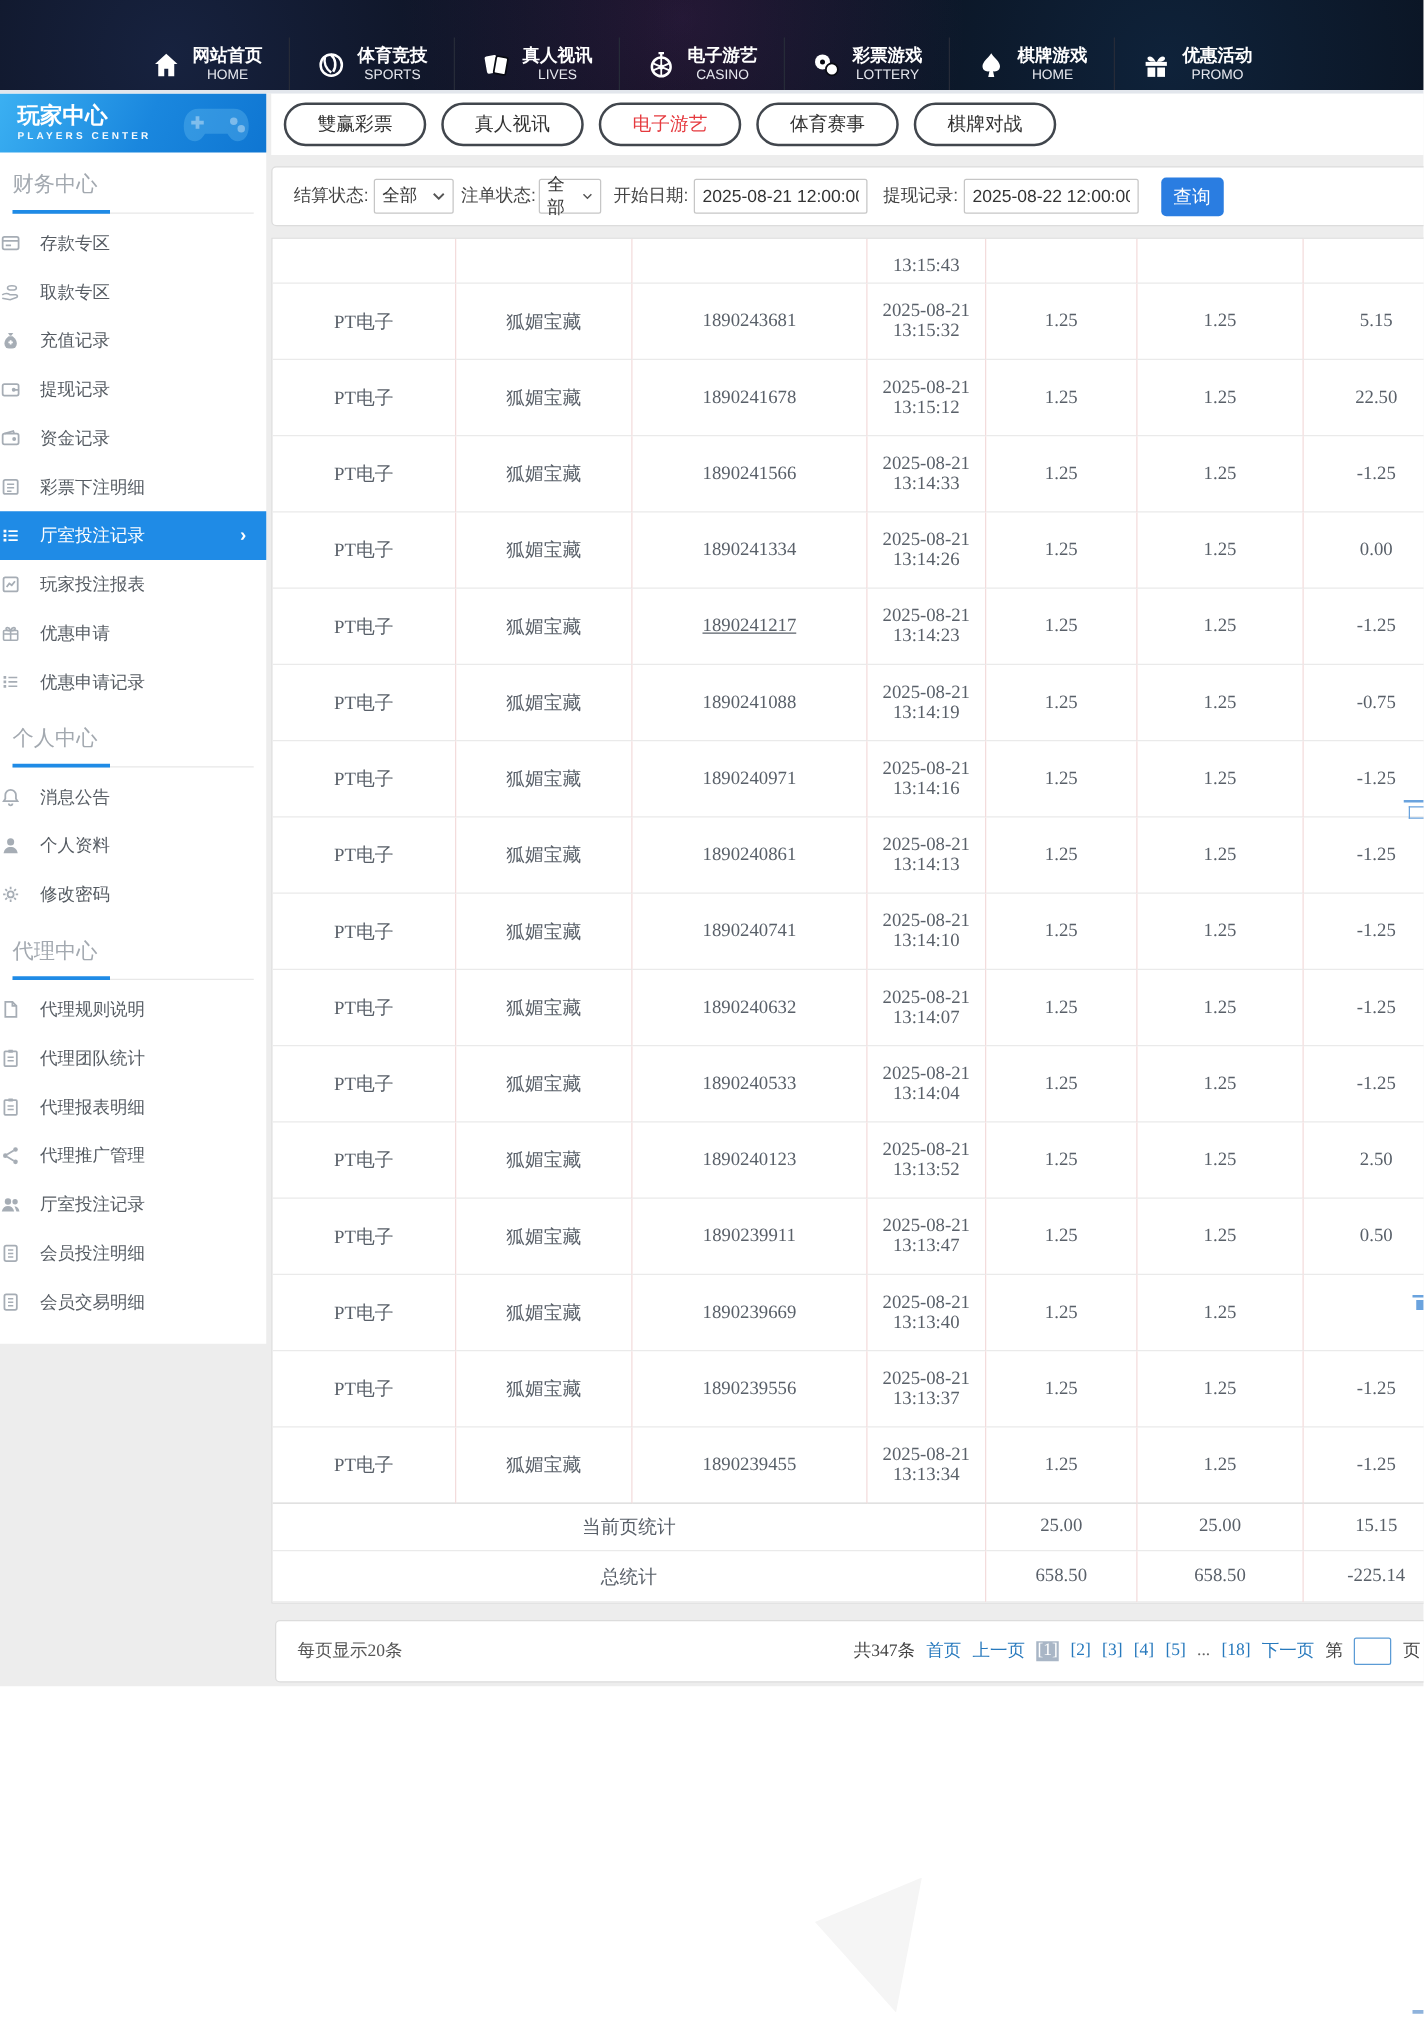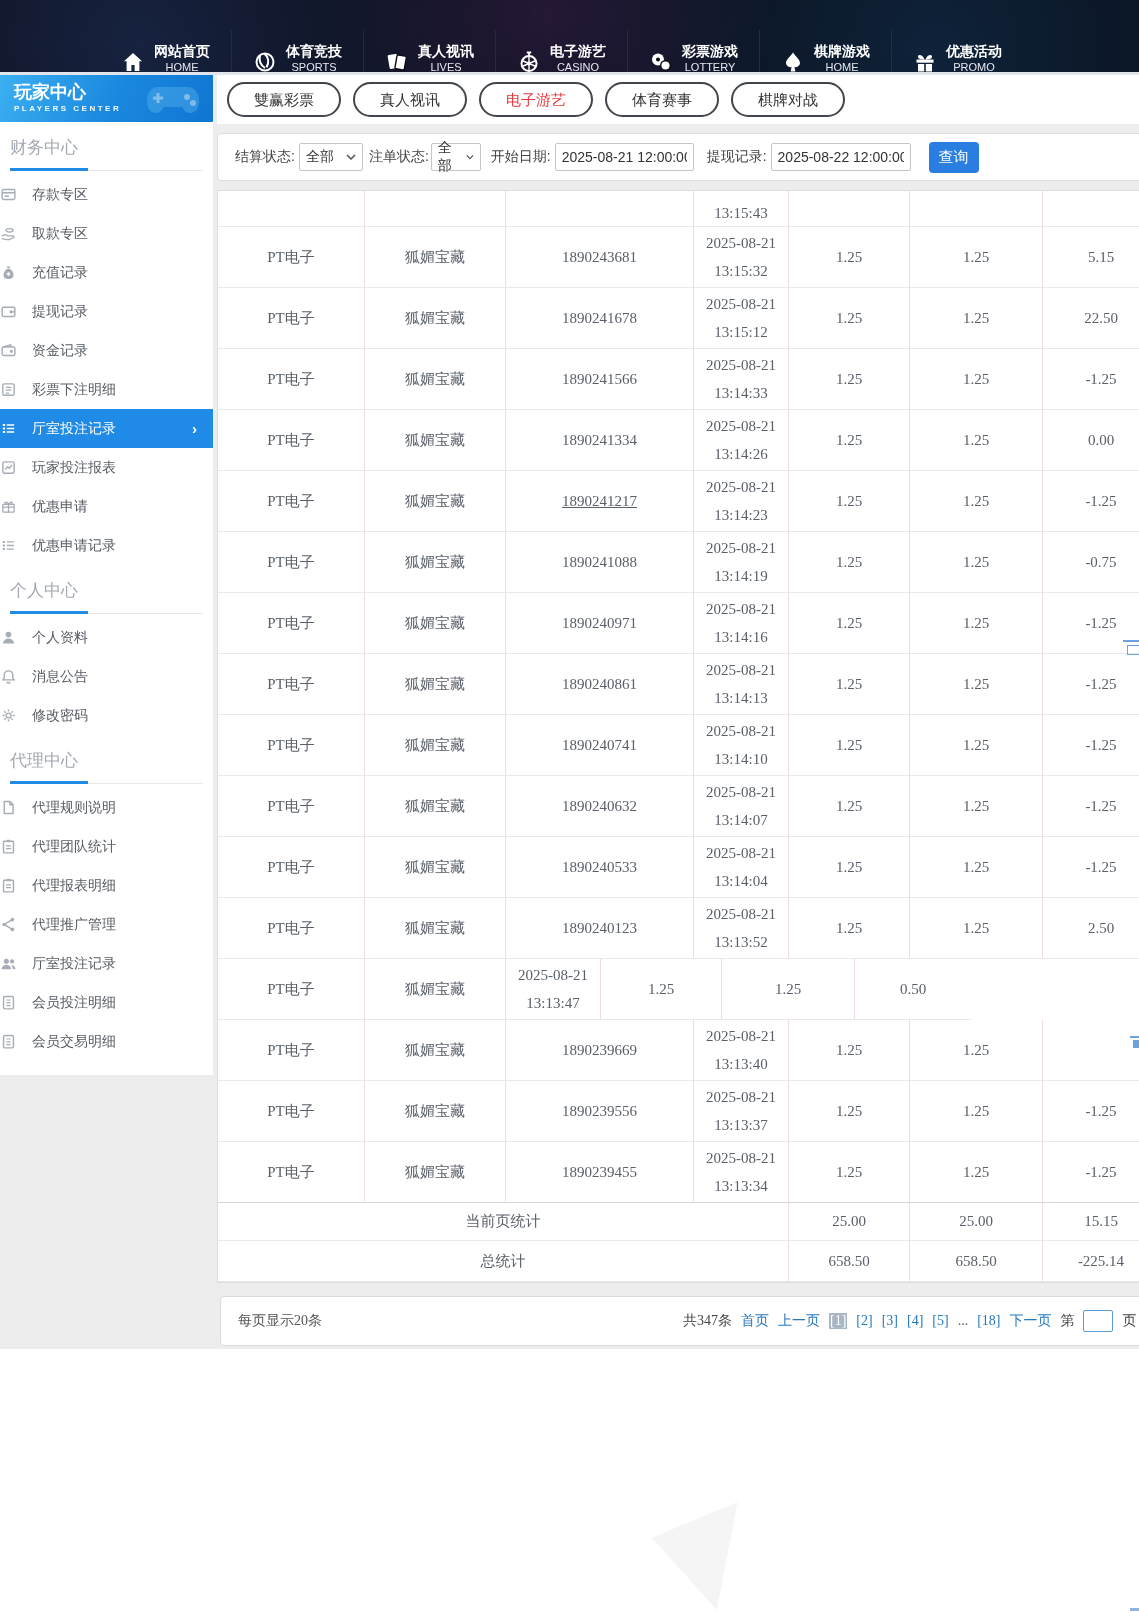--- a/index.html
+++ b/index.html
@@ -5,21 +5,21 @@
   html,body{margin:0;padding:0;background:#fff;}
   #app{position:relative;width:1139px;height:1618px;overflow:hidden;background:#fff;
        font-family:"Liberation Sans",sans-serif;}
   
   .topnav{position:absolute;left:0;top:0;width:1139px;height:72px;background:#080a12;overflow:hidden;}
   .topnav .glow{position:absolute;inset:0;
     background:radial-gradient(circle at 12% 60%, rgba(45,70,130,.40), transparent 42%),
                radial-gradient(circle at 48% 20%, rgba(120,60,150,.25), transparent 38%),
                radial-gradient(circle at 82% 70%, rgba(30,90,150,.30), transparent 45%);}
   .nav-items{position:absolute;left:100px;top:0;height:72px;display:flex;align-items:center;}
-  .nav-item{display:flex;align-items:flex-end;height:44px;padding:0 21px;cursor:pointer;position:relative;margin-top:31px;}
+  .nav-item{display:flex;align-items:center;height:44px;padding:0 21px;cursor:pointer;position:relative;margin-top:31px;}
   .nav-item + .nav-item{border-left:1px solid #262b38;}
   .nav-ico{width:24px;height:24px;color:#fff;margin-right:9px;flex:0 0 auto;}
   .nav-ico svg{width:24px;height:24px;display:block;}
   .nav-txt{text-align:center;color:#fff;}
   .nav-cn{font-size:14px;font-weight:bold;line-height:17px;}
   .nav-en{font-size:11px;color:#e6e8ef;line-height:14px;}
   .nav-gap{position:absolute;left:0;top:72px;width:1139px;height:3px;background:#e2e6ec;}
   
   .page-bg{position:absolute;left:0;top:75px;width:1139px;height:1274px;background:#ededed;}
   
@@ -60,21 +60,21 @@
   .f-btn{margin-left:18px;width:50px;height:31px;background:#2a7de1;color:#fff;border:none;border-radius:4px;
          font-size:15px;cursor:pointer;font-family:"Liberation Sans",sans-serif;}
   
   .table-panel{position:absolute;left:217px;top:190px;width:945px;height:1093px;background:#fff;
                border:1px solid #dcdcdc;box-sizing:border-box;overflow:hidden;}
   .t-row{display:flex;}
   .t-cell{border-right:1px solid #f3dcdc;border-bottom:1px solid #eaeaea;display:flex;align-items:center;
           justify-content:center;color:#596069;font-family:"Liberation Serif",serif;font-size:15px;
           text-align:center;box-sizing:border-box;}
   .t-row .t-cell:last-child{border-right:none;}
-  .t-datewrap{line-height:28px;white-space:pre-line;}
+  .t-datewrap{line-height:16px;white-space:pre-line;}
   .t-row.pre-sum .t-cell{border-bottom-color:#d7d7d7;}
   .t-sum-label{justify-content:center;}
   
   .pager-panel{position:absolute;left:220px;top:1296px;width:942px;height:50px;background:#fff;
                border:1px solid #dcdcdc;border-radius:4px;box-sizing:border-box;}
   .pg-size{position:absolute;left:17px;top:0;height:48px;display:flex;align-items:center;
            font-family:"Liberation Serif",serif;font-size:14px;color:#555;}
   .pg-right{position:absolute;left:462px;top:0;height:48px;display:flex;align-items:center;gap:9px;
             font-family:"Liberation Serif",serif;font-size:14px;white-space:nowrap;}
   .pg-total{color:#444;}
@@ -302,35 +302,35 @@
               </svg>
             </span>
             <span>优惠申请记录</span>
           </li>
         </ul>
         <div class="sb-section-title">个人中心</div>
         <div class="sb-underline"></div>
         <ul class="sb-list">
           <li class="sb-item">
             <span class="sb-ico">
+              <svg viewBox="0 0 24 24" fill="none" stroke="currentColor" stroke-width="2">
+                <path d="M12 4a6 6 0 0 1 6 6v4l1.8 2.8H4.2L6 14v-4a6 6 0 0 1 6-6z"></path>
+                <path d="M10 19.5a2 2 0 0 0 4 0"></path>
+              </svg>
+            </span>
+            <span>消息公告</span>
+          </li>
+          <li class="sb-item">
+            <span class="sb-ico">
               <svg viewBox="0 0 24 24" fill="currentColor">
                 <circle cx="12" cy="7.8" r="4"></circle>
                 <path d="M4 20.5c1-5 4-7 8-7s7 2 8 7z"></path>
               </svg>
             </span>
             <span>个人资料</span>
-          </li>
-          <li class="sb-item">
-            <span class="sb-ico">
-              <svg viewBox="0 0 24 24" fill="none" stroke="currentColor" stroke-width="2">
-                <path d="M12 4a6 6 0 0 1 6 6v4l1.8 2.8H4.2L6 14v-4a6 6 0 0 1 6-6z"></path>
-                <path d="M10 19.5a2 2 0 0 0 4 0"></path>
-              </svg>
-            </span>
-            <span>消息公告</span>
           </li>
           <li class="sb-item">
             <span class="sb-ico">
               <svg viewBox="0 0 24 24" fill="none" stroke="currentColor" stroke-width="2">
                 <circle cx="12" cy="12" r="3.4"></circle>
                 <path d="M12 3.5v2.8M12 17.7v2.8M3.5 12h2.8M17.7 12h2.8M6 6l2 2M16 16l2 2M18 6l-2 2M8 16l-2 2"></path>
               </svg>
             </span>
             <span>修改密码</span>
           </li>
@@ -591,20 +591,21 @@
           <div class="t-datewrap">2025-08-21
 13:13:52</div>
         </div>
         <div class="t-cell" style="width: 121px; flex: 0 0 121px;">1.25</div>
         <div class="t-cell" style="width: 133px; flex: 0 0 133px;">1.25</div>
         <div class="t-cell" style="width: 116px; flex: 0 0 116px;">2.50</div>
       </div>
       <div class="t-row" style="height: 61px;">
         <div class="t-cell" style="width: 147px; flex: 0 0 147px;">PT电子</div>
         <div class="t-cell" style="width: 141px; flex: 0 0 141px;">狐媚宝藏</div>
+        <div class="t-cell" style="width: 188px; flex: 0 0 188px;">1890239911</div>
         <div class="t-cell" style="width: 95px; flex: 0 0 95px;">
           <div class="t-datewrap">2025-08-21
 13:13:47</div>
         </div>
         <div class="t-cell" style="width: 121px; flex: 0 0 121px;">1.25</div>
         <div class="t-cell" style="width: 133px; flex: 0 0 133px;">1.25</div>
         <div class="t-cell" style="width: 116px; flex: 0 0 116px;">0.50</div>
       </div>
       <div class="t-row" style="height: 61px;">
         <div class="t-cell" style="width: 147px; flex: 0 0 147px;">PT电子</div>

